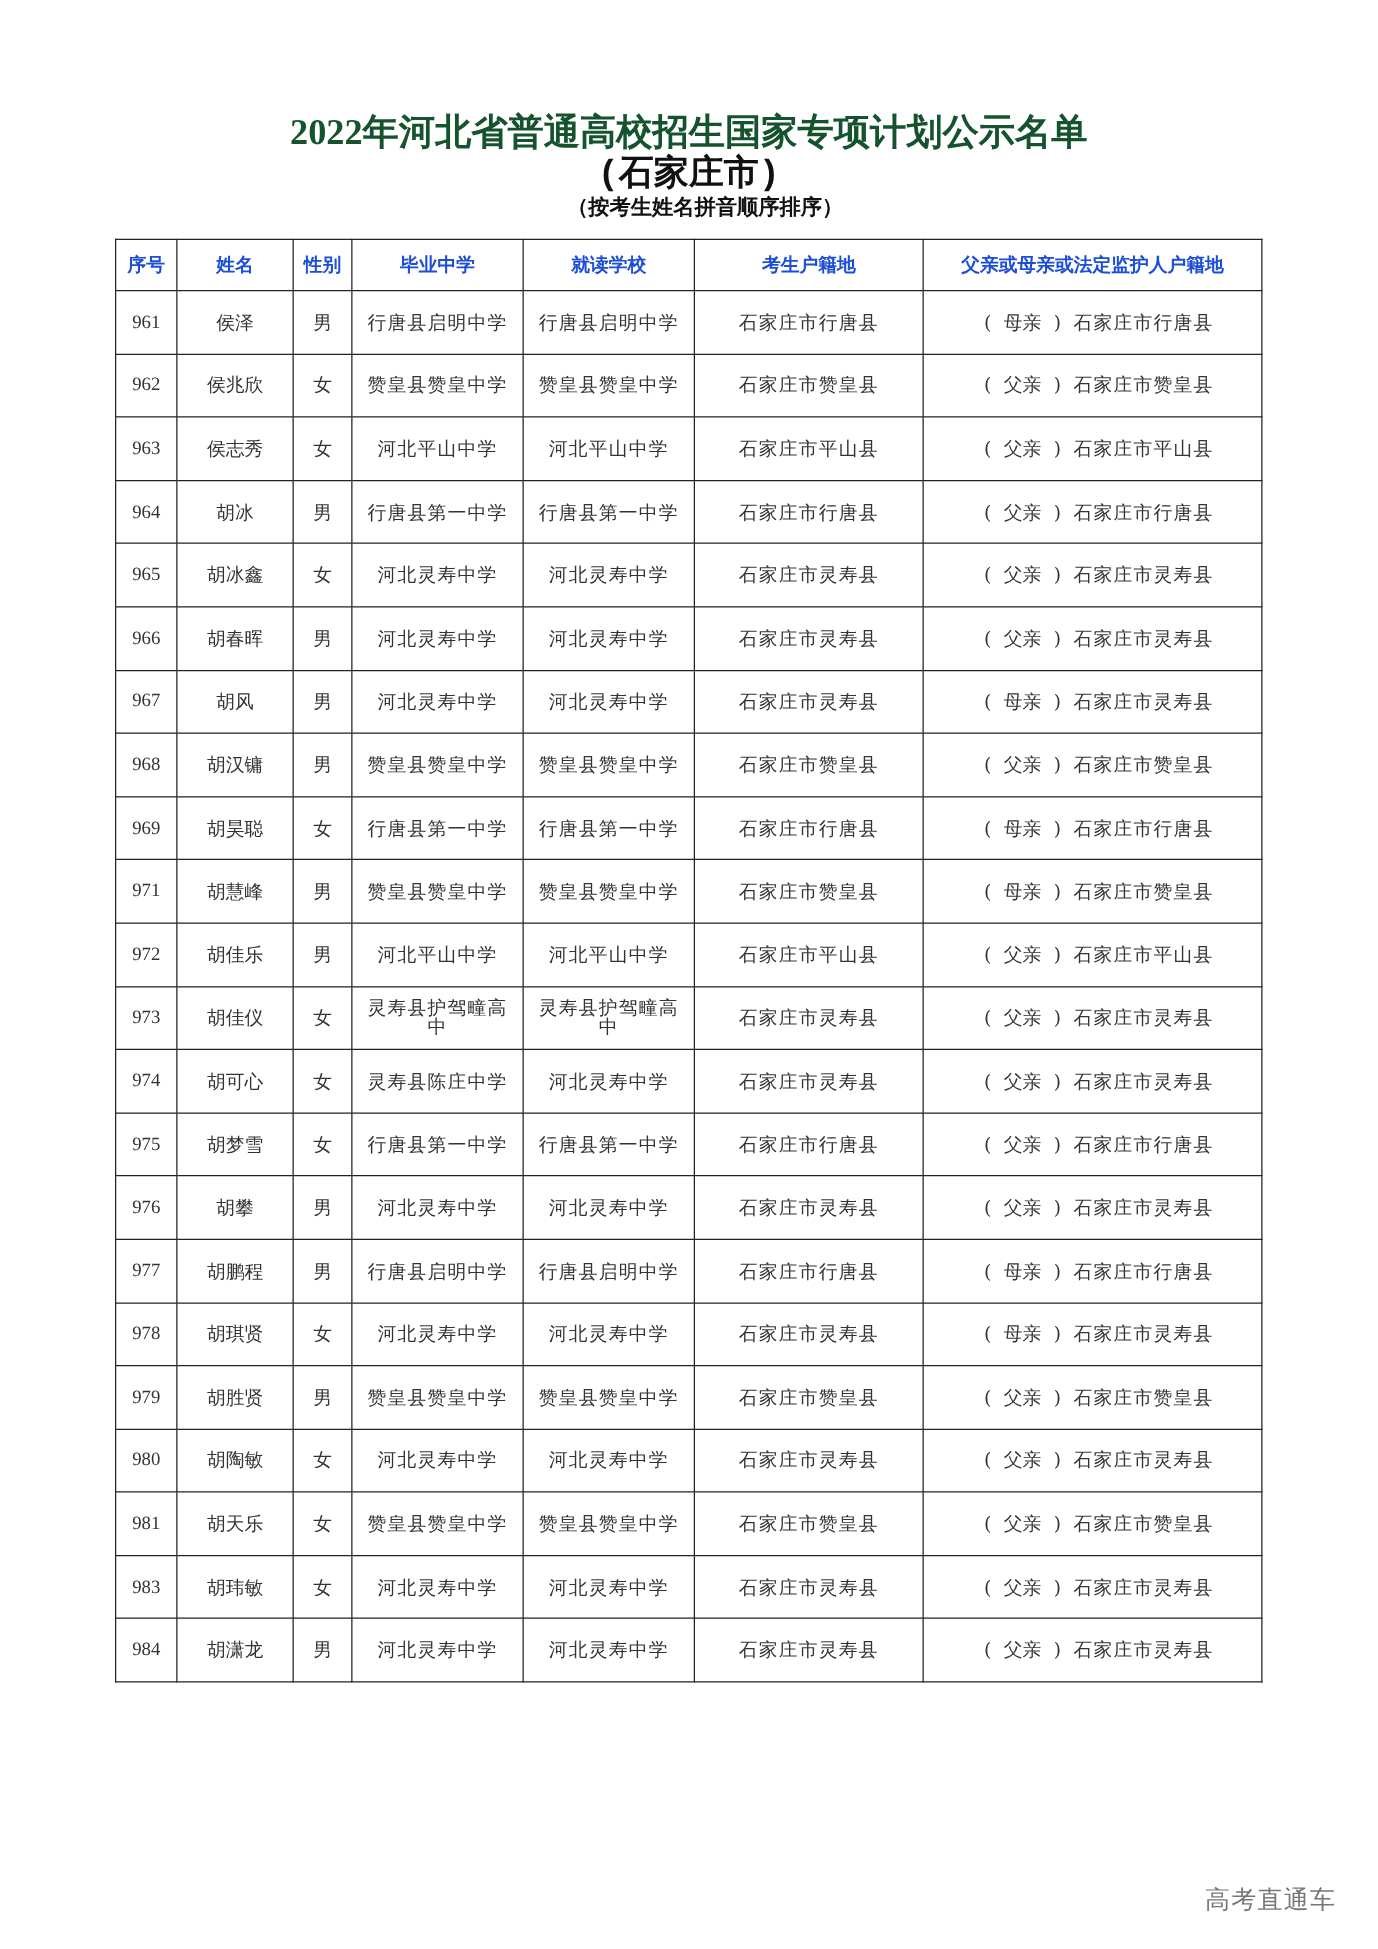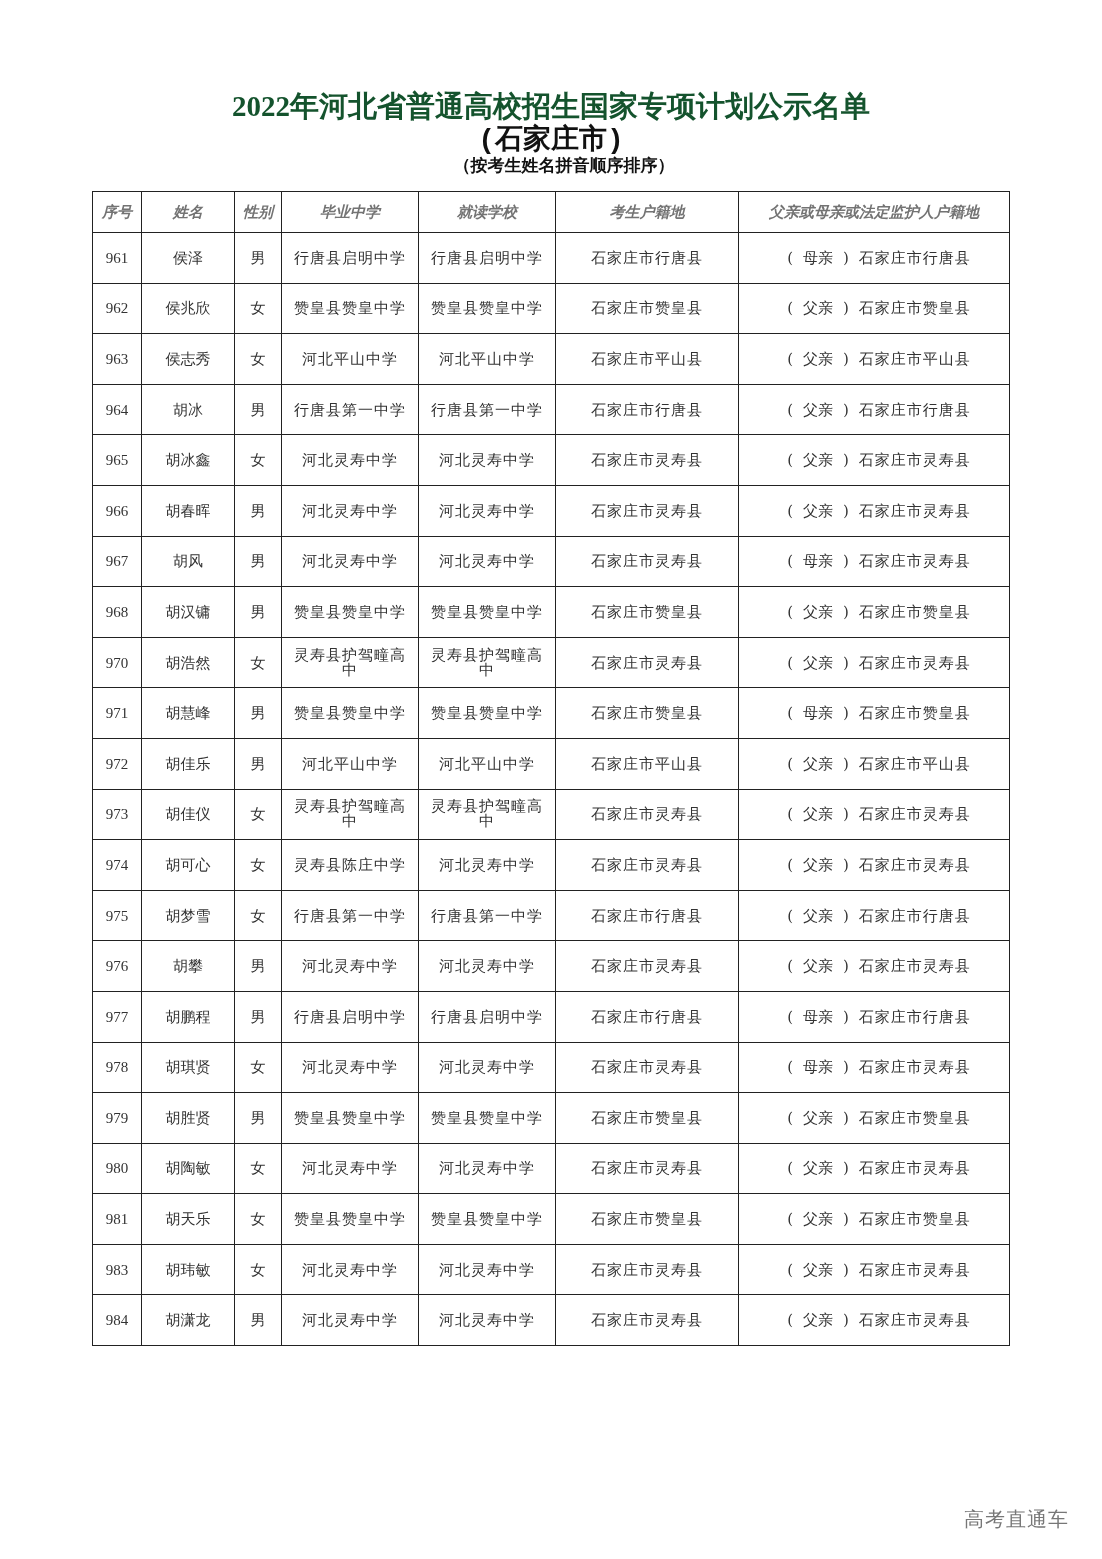--- a/index.html
+++ b/index.html
@@ -7,21 +7,21 @@
          font-family: "DejaVu Serif", "Liberation Serif", serif; color: #222; }
   .title { position: absolute; left: 0; width: 1102px; text-align: center; top: 88px;
            font-family: "Liberation Serif", "DejaVu Serif", serif; font-size: 29px; font-weight: bold;
            letter-spacing: 0px; color: #14532d; line-height: 36px; }
   .subtitle { position: absolute; left: 0; width: 1102px; text-align: center; top: 124px;
               font-family: Liberation Mono, monospace; font-size: 28px; font-weight: bold; color: #111; line-height: 34px; }
   .subnote { position: absolute; left: 0; width: 1102px; text-align: center; top: 154px;
              font-family: "Liberation Sans", "DejaVu Sans", sans-serif; font-size: 17px; font-weight: bold; color: #111; line-height: 24px; margin-left: 13px; }
   table.list { position: absolute; left: 92px; top: 191px; border-collapse: collapse; table-layout: fixed; width: 917px; }
   table.list th, table.list td { border: 1.5px solid #222; text-align: center; vertical-align: middle; padding: 0 4px; overflow: hidden; }
-  table.list th { height: 40px; font-family: "DejaVu Sans", "Liberation Sans", sans-serif; font-size: 15px; font-weight: bold; color: #737373; font-style: italic; }
+  table.list th { height: 40px; font-family: "DejaVu Sans", "Liberation Sans", sans-serif; font-size: 15px; font-weight: bold; color: #1d4ed8; }
   table.list td { height: 49.6px; font-size: 15px; color: #333; line-height: 16px; }
   td.seq { font-family: "Liberation Serif", "DejaVu Serif", serif; font-size: 16px; margin-left: 44px; }
   td.school { letter-spacing: 1px; }
   td.school.wrap { line-height: 15px; padding: 0 8px; }
   td.guard .rel { color: #333; }
   td.guard .paren { padding: 0 10px; }
   .watermark { position: absolute; left: 964px; top: 1506px; font-family: "DejaVu Sans", "Liberation Sans", sans-serif;
                font-size: 20px; color: #777; letter-spacing: 1px; }
 </style>
 </head>
@@ -119,56 +119,56 @@
       <tr>
         <td class="seq">968</td>
         <td>胡汉镛</td>
         <td>男</td>
         <td class="school">赞皇县赞皇中学</td>
         <td class="school">赞皇县赞皇中学</td>
         <td class="school">石家庄市赞皇县</td>
         <td class="guard"><span class="paren">(</span><span class="rel">父亲</span><span class="paren">)</span><span class="school" style="letter-spacing:1px">石家庄市赞皇县</span></td>
       </tr>
       <tr>
-        <td class="seq">970</td>
-        <td>胡浩然</td>
+        <td class="seq">969</td>
+        <td>胡昊聪</td>
+        <td>女</td>
+        <td class="school">行唐县第一中学</td>
+        <td class="school">行唐县第一中学</td>
+        <td class="school">石家庄市行唐县</td>
+        <td class="guard"><span class="paren">(</span><span class="rel">母亲</span><span class="paren">)</span><span class="school" style="letter-spacing:1px">石家庄市行唐县</span></td>
+      </tr>
+      <tr>
+        <td class="seq">971</td>
+        <td>胡慧峰</td>
+        <td>男</td>
+        <td class="school">赞皇县赞皇中学</td>
+        <td class="school">赞皇县赞皇中学</td>
+        <td class="school">石家庄市赞皇县</td>
+        <td class="guard"><span class="paren">(</span><span class="rel">母亲</span><span class="paren">)</span><span class="school" style="letter-spacing:1px">石家庄市赞皇县</span></td>
+      </tr>
+      <tr>
+        <td class="seq">972</td>
+        <td>胡佳乐</td>
+        <td>男</td>
+        <td class="school">河北平山中学</td>
+        <td class="school">河北平山中学</td>
+        <td class="school">石家庄市平山县</td>
+        <td class="guard"><span class="paren">(</span><span class="rel">父亲</span><span class="paren">)</span><span class="school" style="letter-spacing:1px">石家庄市平山县</span></td>
+      </tr>
+      <tr>
+        <td class="seq">973</td>
+        <td>胡佳仪</td>
         <td>女</td>
         <td class="school wrap">灵寿县护驾疃高中</td>
         <td class="school wrap">灵寿县护驾疃高中</td>
         <td class="school">石家庄市灵寿县</td>
         <td class="guard"><span class="paren">(</span><span class="rel">父亲</span><span class="paren">)</span><span class="school" style="letter-spacing:1px">石家庄市灵寿县</span></td>
       </tr>
       <tr>
-        <td class="seq">971</td>
-        <td>胡慧峰</td>
-        <td>男</td>
-        <td class="school">赞皇县赞皇中学</td>
-        <td class="school">赞皇县赞皇中学</td>
-        <td class="school">石家庄市赞皇县</td>
-        <td class="guard"><span class="paren">(</span><span class="rel">母亲</span><span class="paren">)</span><span class="school" style="letter-spacing:1px">石家庄市赞皇县</span></td>
-      </tr>
-      <tr>
-        <td class="seq">972</td>
-        <td>胡佳乐</td>
-        <td>男</td>
-        <td class="school">河北平山中学</td>
-        <td class="school">河北平山中学</td>
-        <td class="school">石家庄市平山县</td>
-        <td class="guard"><span class="paren">(</span><span class="rel">父亲</span><span class="paren">)</span><span class="school" style="letter-spacing:1px">石家庄市平山县</span></td>
-      </tr>
-      <tr>
-        <td class="seq">973</td>
-        <td>胡佳仪</td>
-        <td>女</td>
-        <td class="school wrap">灵寿县护驾疃高中</td>
-        <td class="school wrap">灵寿县护驾疃高中</td>
-        <td class="school">石家庄市灵寿县</td>
-        <td class="guard"><span class="paren">(</span><span class="rel">父亲</span><span class="paren">)</span><span class="school" style="letter-spacing:1px">石家庄市灵寿县</span></td>
-      </tr>
-      <tr>
         <td class="seq">974</td>
         <td>胡可心</td>
         <td>女</td>
         <td class="school">灵寿县陈庄中学</td>
         <td class="school">河北灵寿中学</td>
         <td class="school">石家庄市灵寿县</td>
         <td class="guard"><span class="paren">(</span><span class="rel">父亲</span><span class="paren">)</span><span class="school" style="letter-spacing:1px">石家庄市灵寿县</span></td>
       </tr>
       <tr>
         <td class="seq">975</td>

